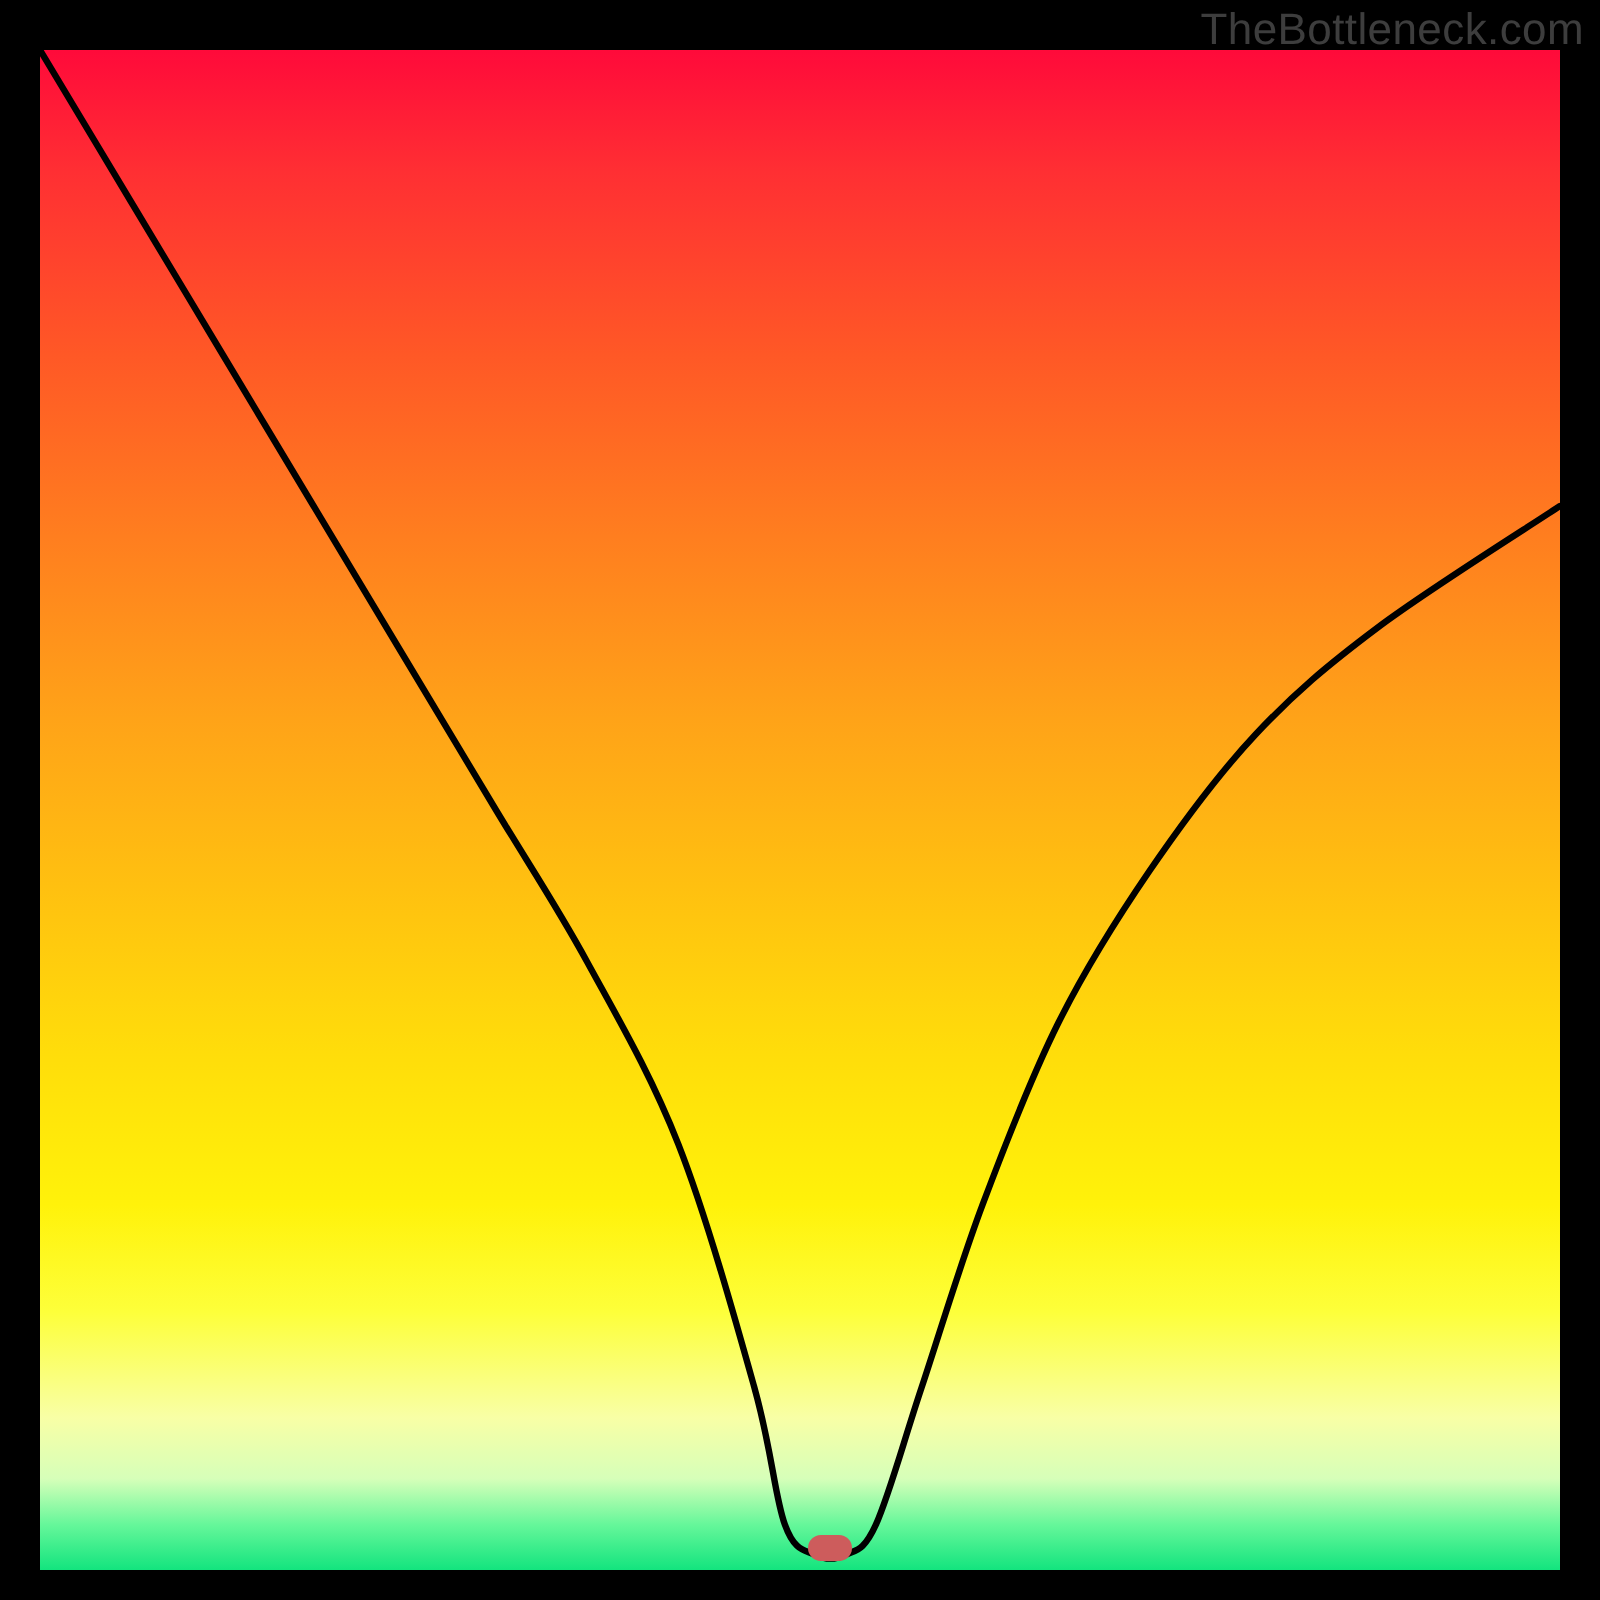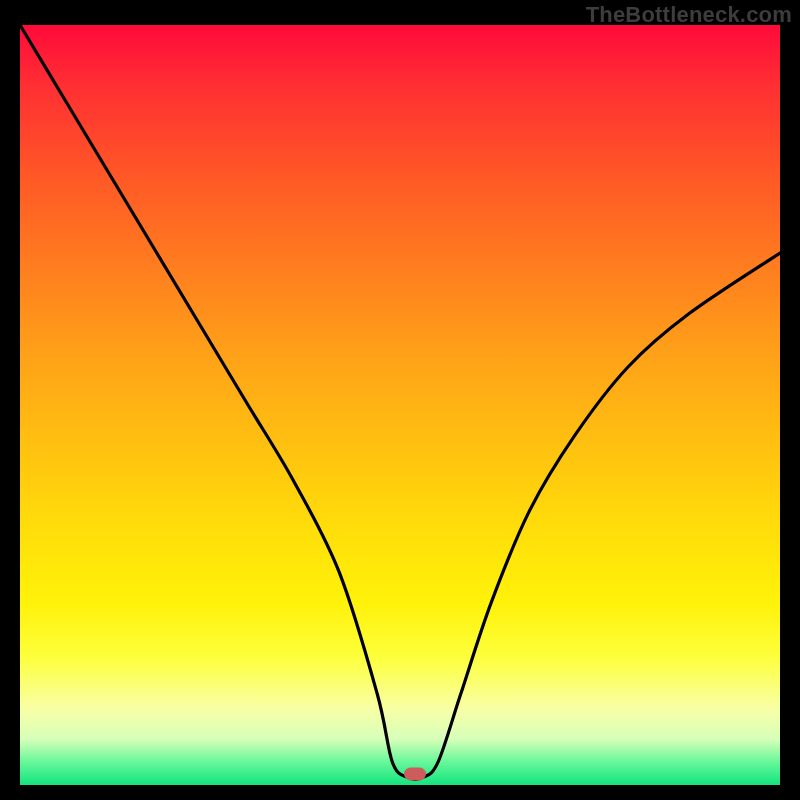--- a/index.html
+++ b/index.html
@@ -16,21 +16,21 @@
     width: 800px;
     height: 800px;
     background: #000;
   }
   .watermark {
     position: absolute;
     top: 2px;
     right: 8px;
     color: #3d3d3d;
     font-size: 22px;
-    font-weight: 700;
+    font-weight: 400;
     letter-spacing: 0.2px;
     z-index: 10;
   }
   .plot {
     position: absolute;
     left: 20px;
     top: 25px;
     width: 760px;
     height: 760px;
     background: linear-gradient(to bottom,

